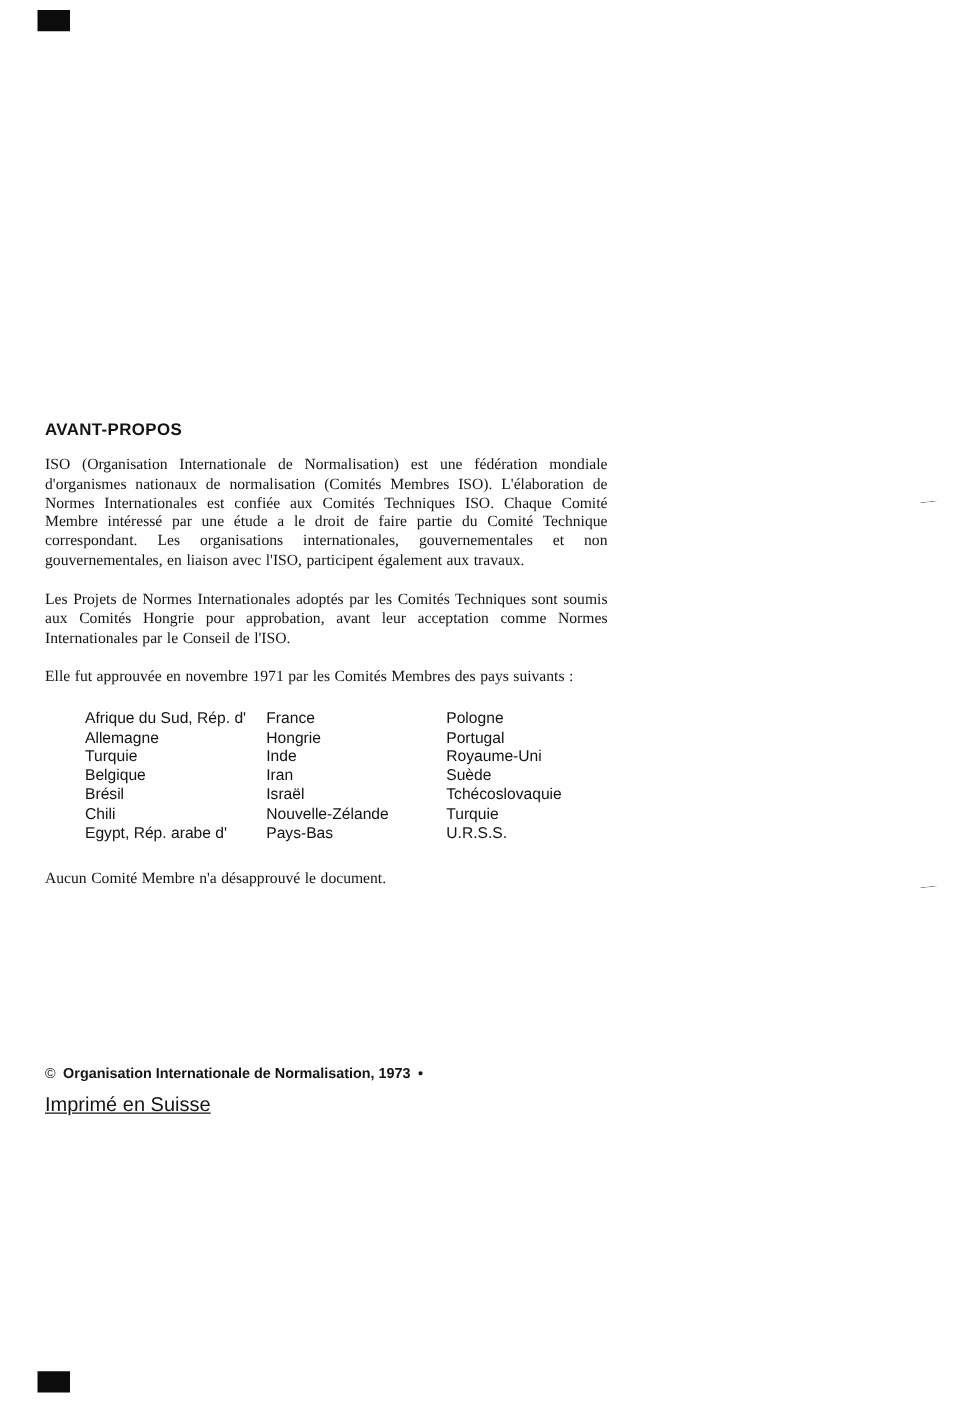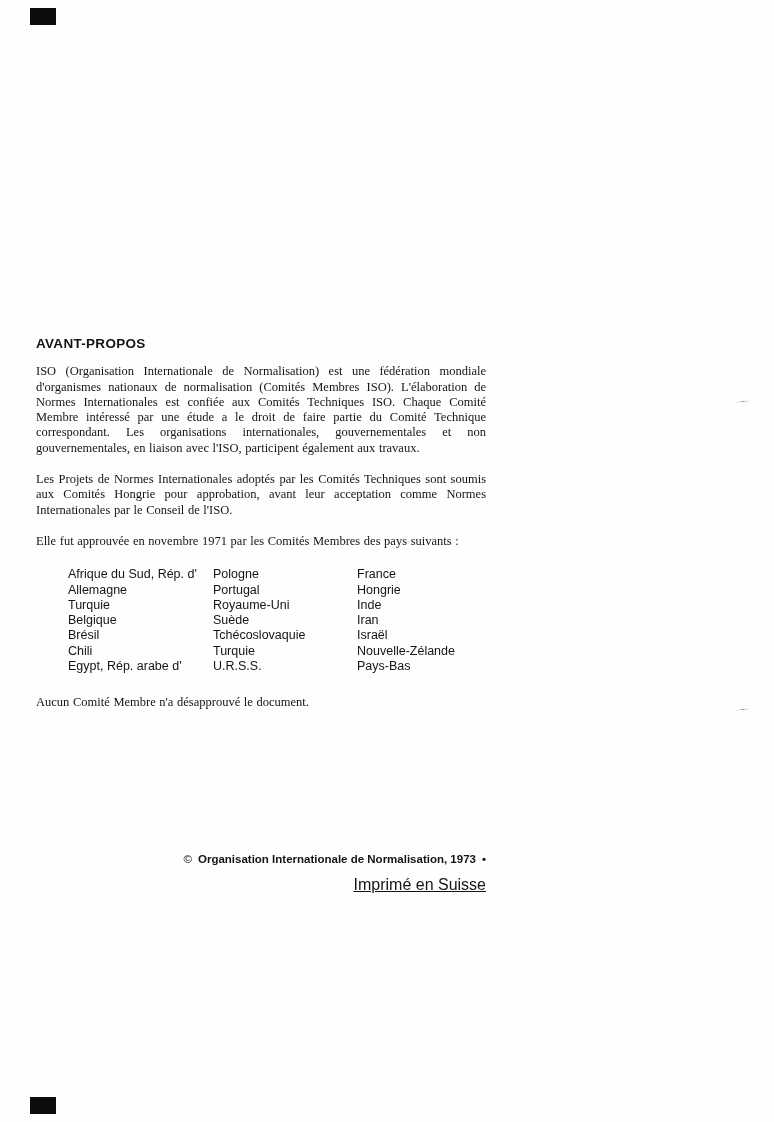--- a/index.html
+++ b/index.html
@@ -75,21 +75,20 @@
 
   .single-line { margin-bottom: 0; }
 
   .footer {
     position: absolute;
     left: 36px;
     top: 852px;
     width: 450px;
     font-size: 11.5px;
     line-height: 14px;
-    text-align: right;
   }
   .copyright-line {
     margin-bottom: 12px;
   }
   .copyright-line .c-symbol { font-weight: normal; margin-right: 6px; }
   .copyright-line .c-text { font-weight: bold; }
   .copyright-line .c-bullet { font-weight: bold; margin-left: 6px; }
   .printed-line { font-size: 16px; text-decoration: underline; }
 </style>
 </head>
@@ -117,36 +116,36 @@
       <div class="country-col">
           <div class="country">Afrique du Sud, Rép. d'</div>
           <div class="country">Allemagne</div>
           <div class="country">Turquie</div>
           <div class="country">Belgique</div>
           <div class="country">Brésil</div>
           <div class="country">Chili</div>
           <div class="country">Egypt, Rép. arabe d'</div>
         </div>
       <div class="country-col">
+          <div class="country">France</div>
+          <div class="country">Hongrie</div>
+          <div class="country">Inde</div>
+          <div class="country">Iran</div>
+          <div class="country">Israël</div>
+          <div class="country">Nouvelle-Zélande</div>
+          <div class="country">Pays-Bas</div>
+        </div>
+      <div class="country-col">
           <div class="country">Pologne</div>
           <div class="country">Portugal</div>
           <div class="country">Royaume-Uni</div>
           <div class="country">Suède</div>
           <div class="country">Tchécoslovaquie</div>
           <div class="country">Turquie</div>
           <div class="country">U.R.S.S.</div>
-        </div>
-      <div class="country-col">
-          <div class="country">France</div>
-          <div class="country">Hongrie</div>
-          <div class="country">Inde</div>
-          <div class="country">Iran</div>
-          <div class="country">Israël</div>
-          <div class="country">Nouvelle-Zélande</div>
-          <div class="country">Pays-Bas</div>
         </div>
     </div>
 
     <p class="para single-line">Aucun Comité Membre n'a désapprouvé le document.</p>
 
   </div>
 
   <div class="footer">
     <div class="copyright-line">
       <span class="c-symbol">©</span><span class="c-text">Organisation Internationale de Normalisation, 1973</span><span class="c-bullet">•</span>

